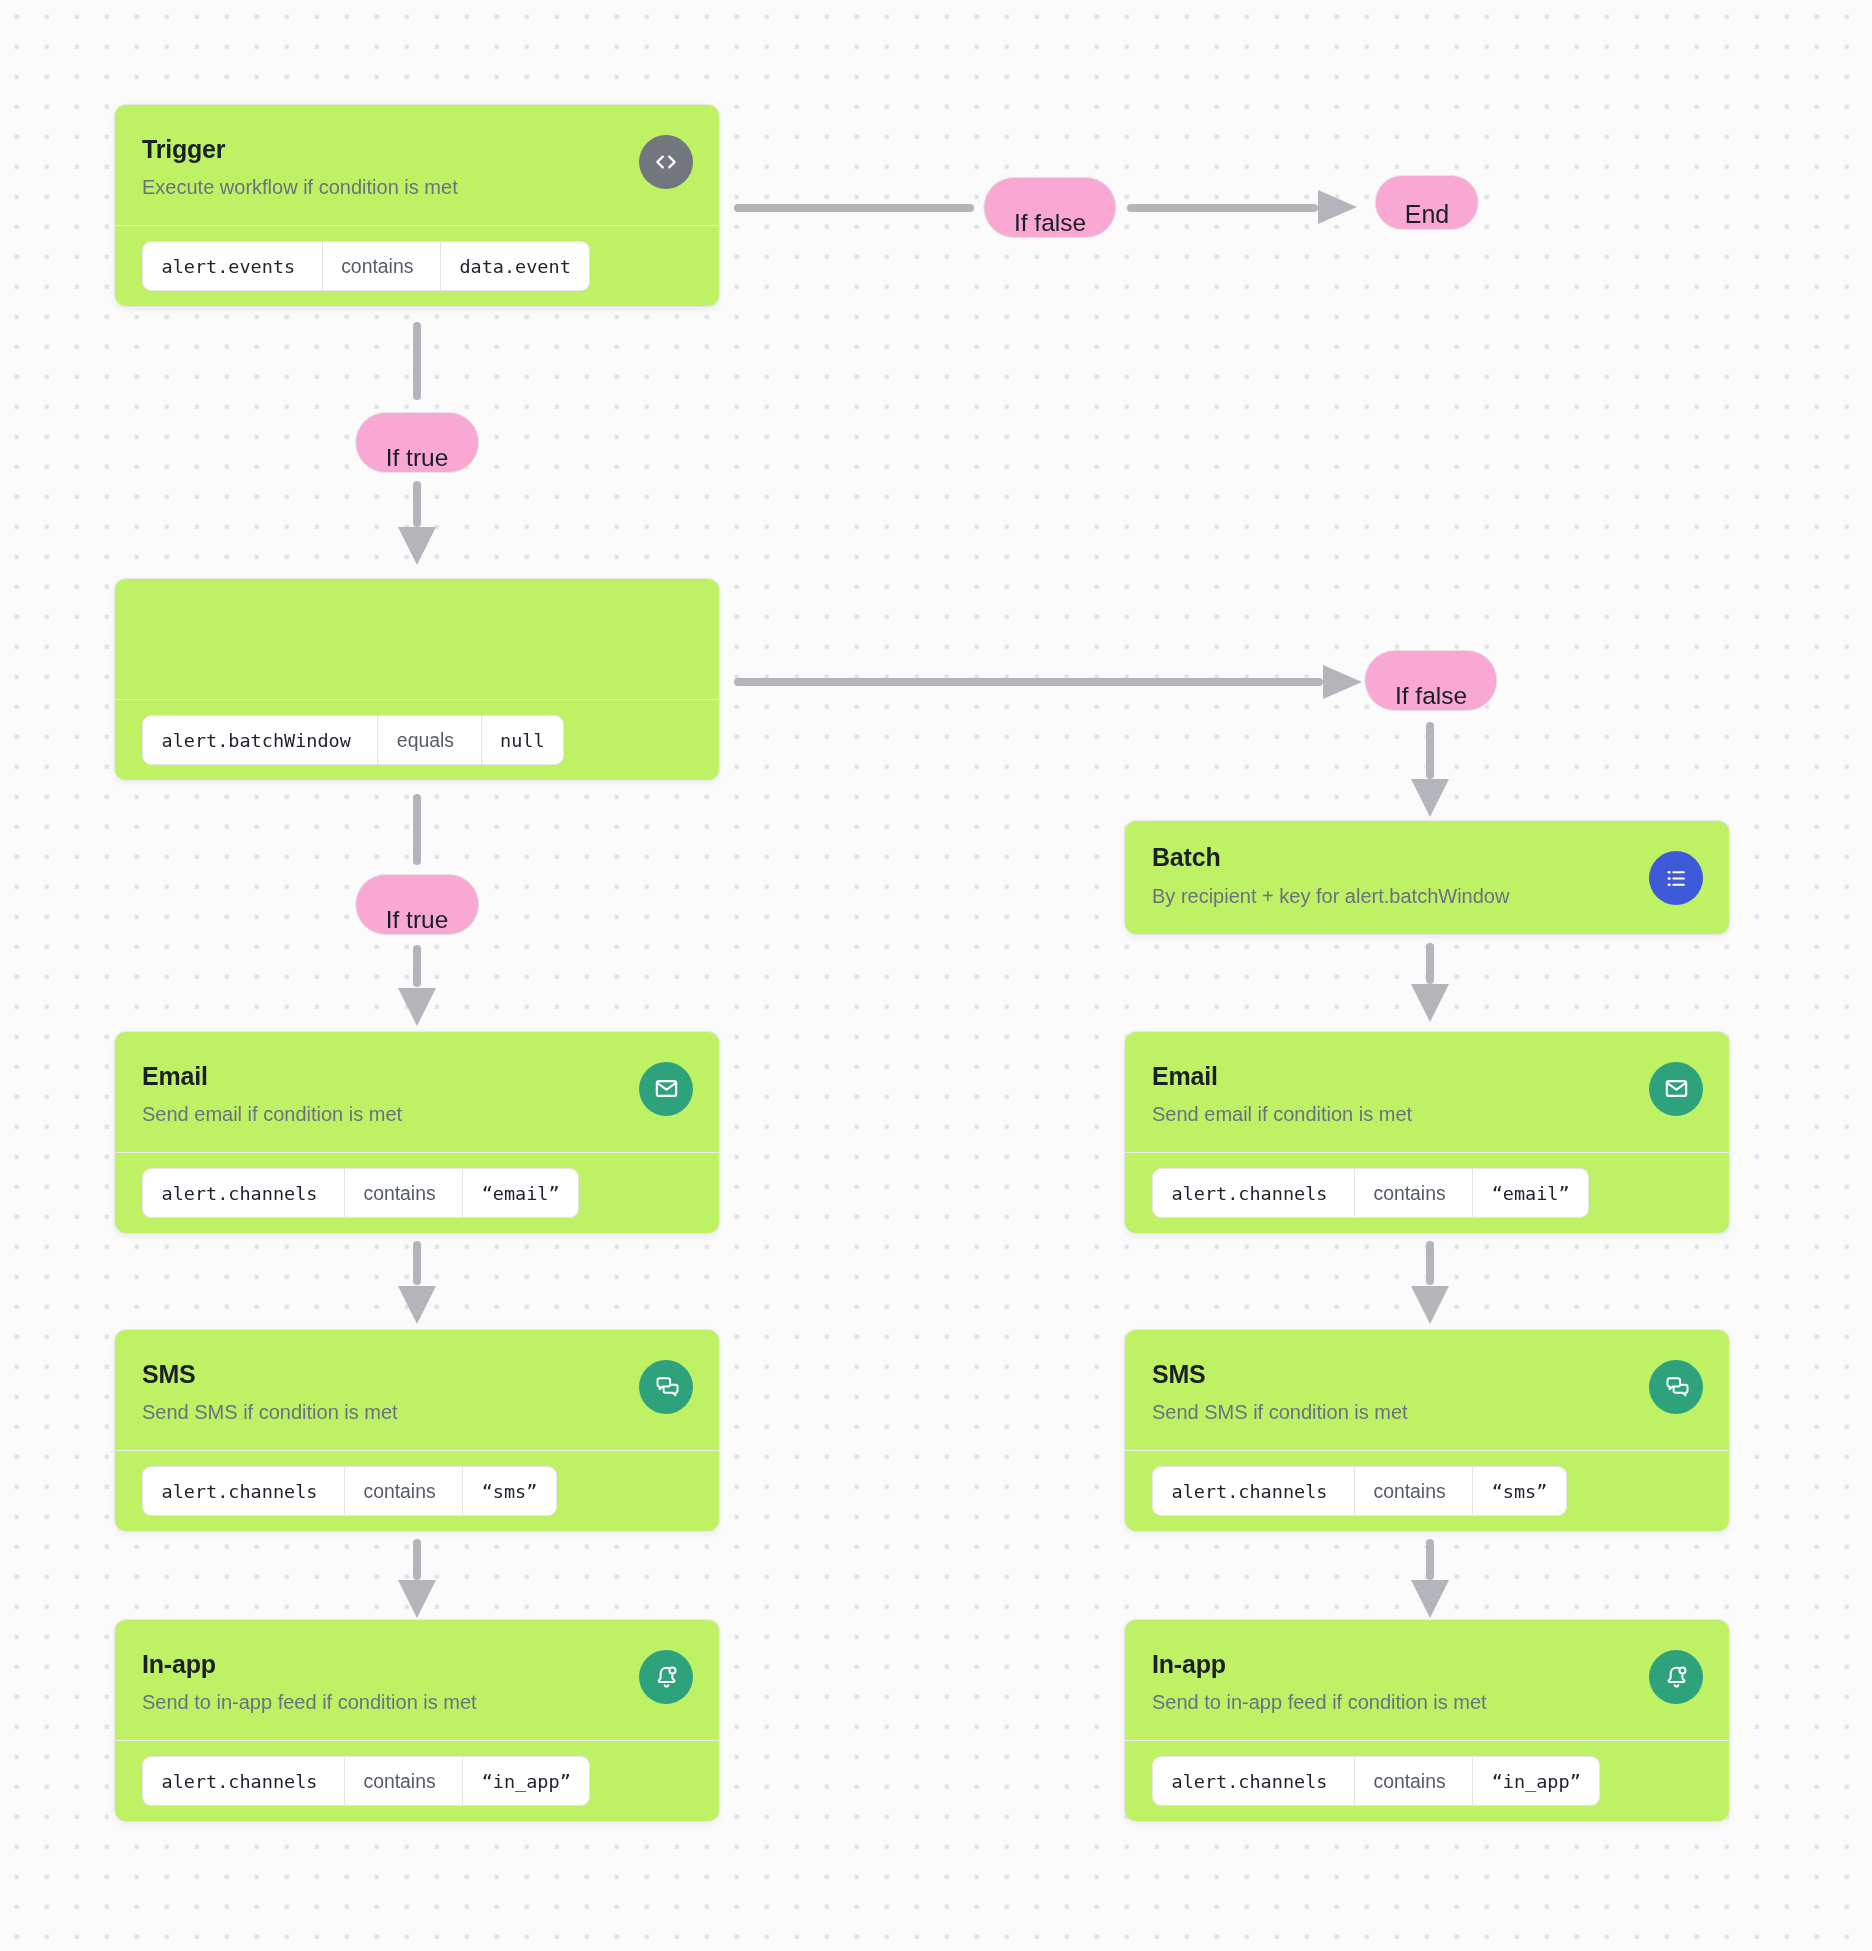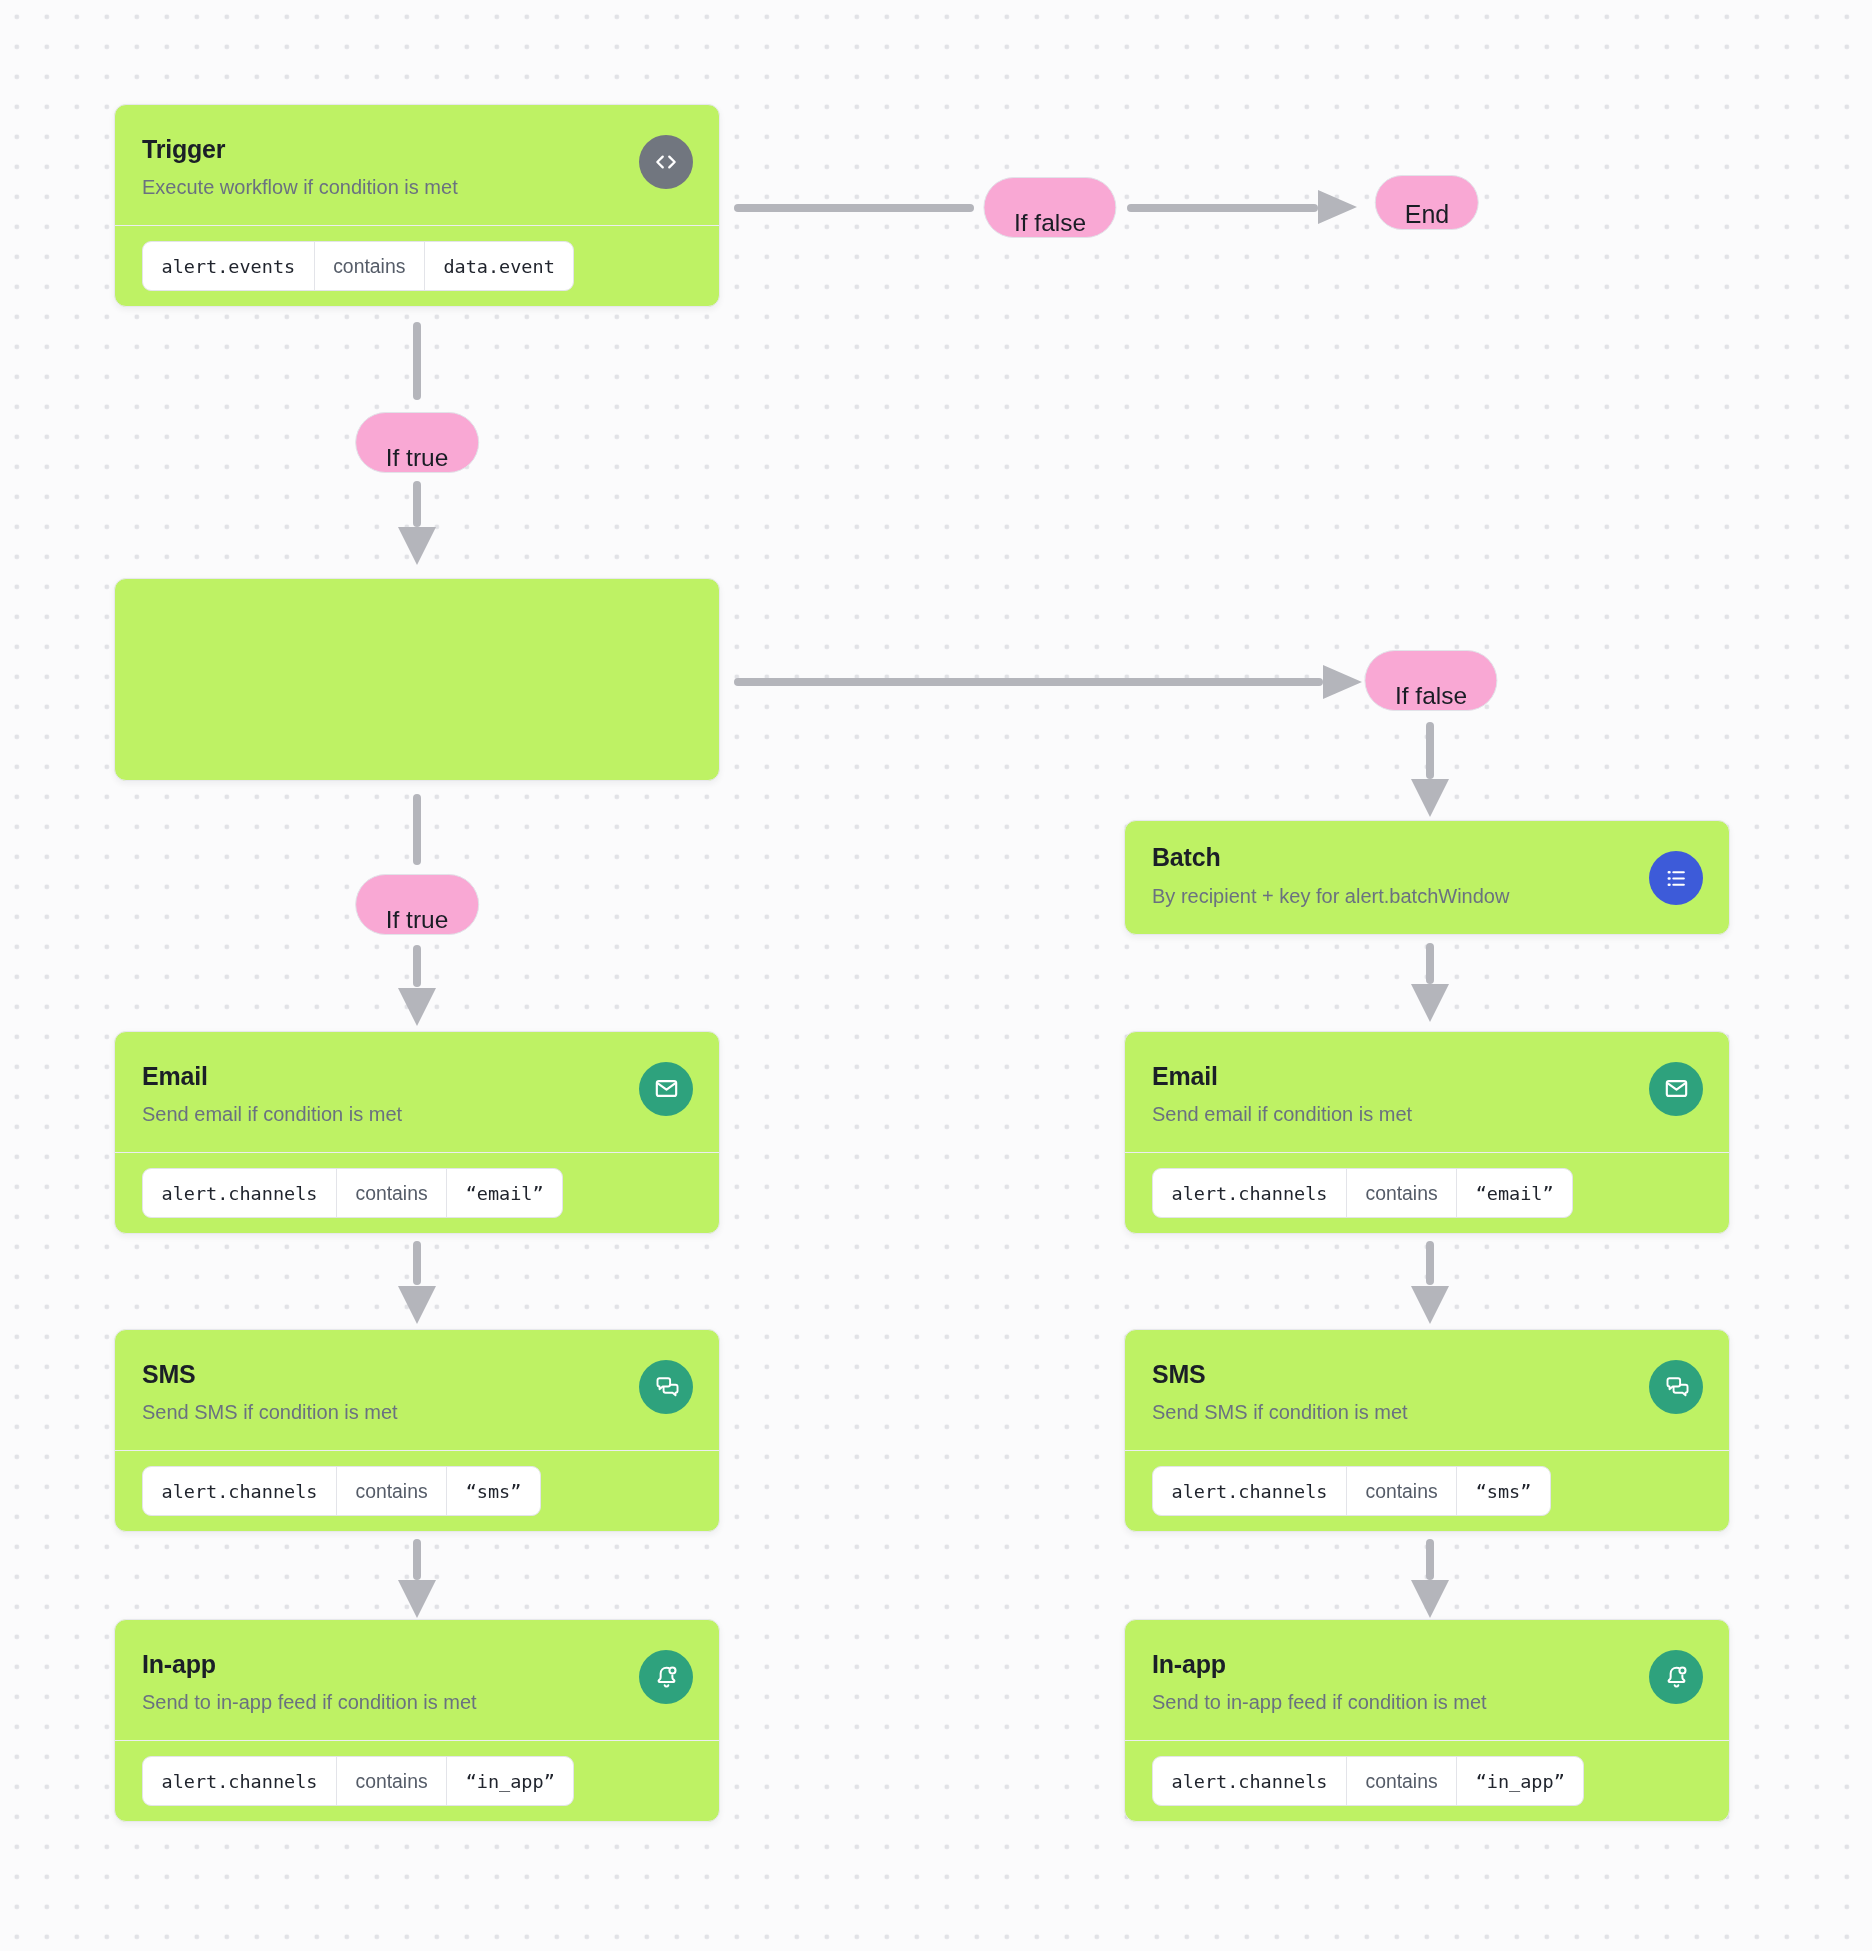--- a/index.html
+++ b/index.html
@@ -32,21 +32,21 @@
   .card.short .icon-circle{top:30px;}
   .ic-gray{background:#71767F;}
   .ic-blue{background:#3D5BD9;}
   .ic-green{background:#2EA27D;}
   .card-cond{
     position:absolute;left:0;right:0;top:120px;bottom:0;box-sizing:border-box;
     border-top:1.4px solid #ECEDF1;display:flex;align-items:center;padding-left:27px;
   }
   .cond{
     display:inline-flex;align-items:stretch;background:#fff;
-    border:1.4px solid #E3E4E9;border-radius:9.2px;overflow:hidden;
+    border:1.4px solid #E3E4E9;border-radius:9.2px;overflow:hidden;gap:8px;
   }
   .cond>span{display:flex;align-items:center;height:48px;padding:0 18.5px;white-space:nowrap;}
   .cond>span + span{border-left:1.4px solid #E3E4E9;}
   .cond .mono{font-family:"DejaVu Sans Mono", monospace;font-size:18.5px;color:#20242D;}
   .cond .op{font-size:19.4px;color:#555C68;}
   
   .label-pill{
     position:absolute;transform:translateX(-50%);height:61px;padding:0 29.5px;
     display:flex;align-items:flex-end;white-space:nowrap;box-sizing:border-box;
     background:#f9a8d4;border:1.6px solid #E2E3E9;border-radius:37px;
@@ -132,20 +132,27 @@
   <div class="card-cond">
     <div class="cond">
       <span class="mono">alert.events</span>
       <span class="op">contains</span>
       <span class="mono">data.event</span>
     </div>
   </div>
 </div>
 
 <div class="card tall" style="left:114px;top:578px;">
+  <div class="card-cond">
+    <div class="cond">
+      <span class="mono">alert.batchWindow</span>
+      <span class="op">equals</span>
+      <span class="mono">null</span>
+    </div>
+  </div>
 </div>
 
 <div class="card short" style="left:1124px;top:820px;">
   <div class="card-head">
     <div class="n-title">Batch</div>
     <div class="n-sub">By recipient + key for alert.batchWindow</div>
     <div class="icon-circle ic-blue">
       <svg width="25" height="25" viewBox="0 0 24 24" fill="none" stroke="#fff" stroke-width="2.1" stroke-linecap="round">
         <path d="M9 6h10 M9 12h10 M9 18h10"></path>
         <path d="M4.6 6h.7 M4.6 12h.7 M4.6 18h.7" stroke-width="2.4"></path>

